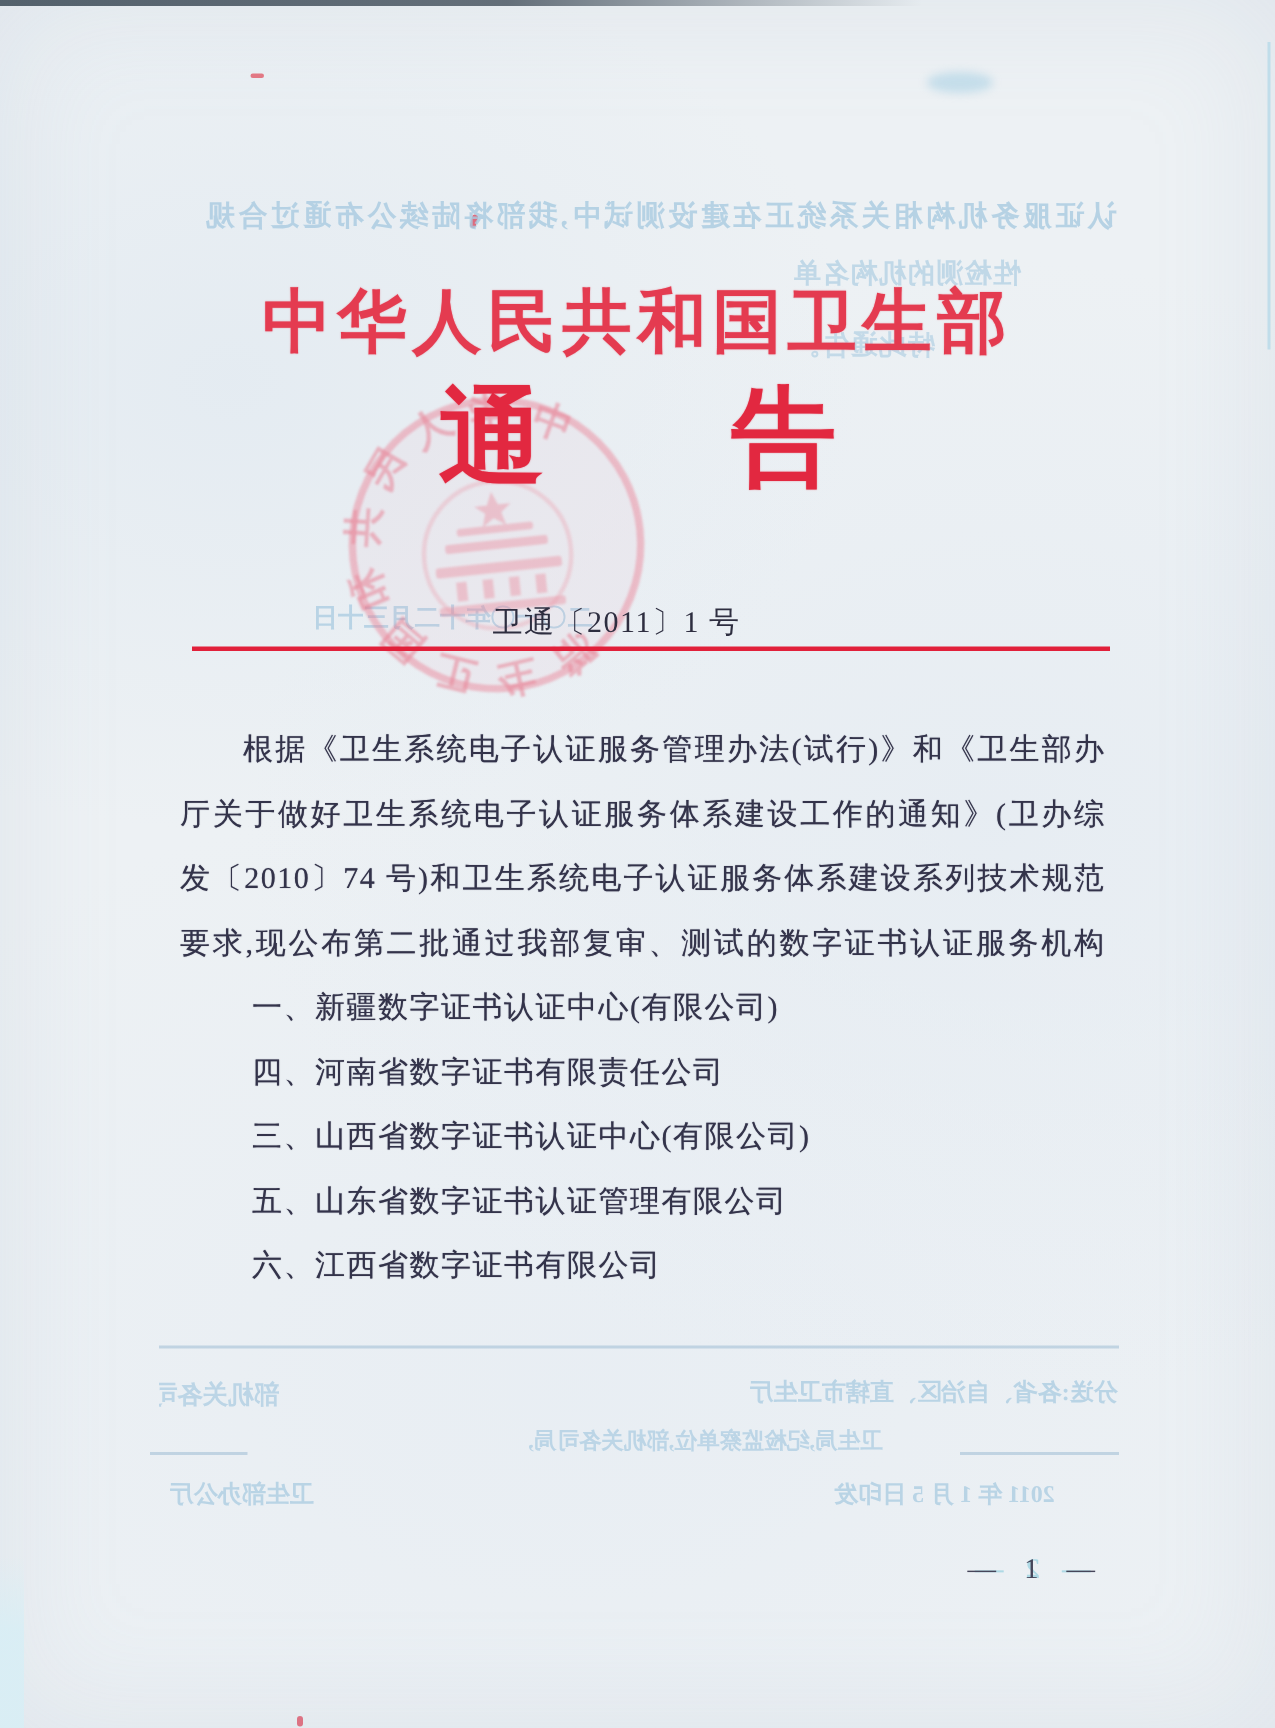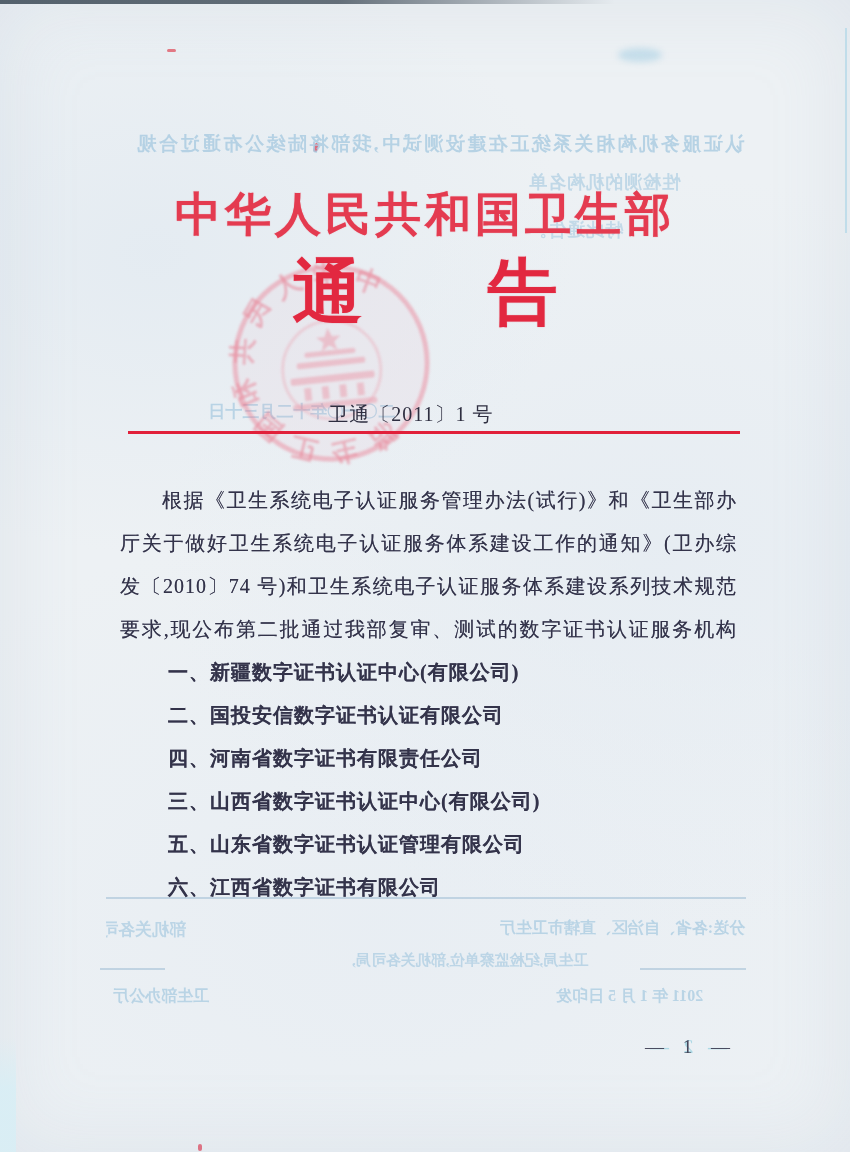--- a/index.html
+++ b/index.html
@@ -60,21 +60,21 @@
   .docno{position:absolute;top:401px;left:0;width:100%;text-align:center;
     font-size:20px;color:#2e2e40;letter-spacing:1px;transform:translateX(-14px);}
   .red-rule{position:absolute;top:431px;left:128px;width:612px;height:3px;
     background:var(--rule_red);}
   .body{position:absolute;top:479px;left:120px;width:617px;font-size:20px;
     line-height:43px;color:var(--body_ink);letter-spacing:1px;
     text-shadow:0 0 .6px rgba(58,58,84,.7);}
   .line{height:43px;overflow:hidden;text-align:justify;text-align-last:left;}
   .line.fj{text-align-last:justify;}
   .line.ind{text-indent:42px;}
-  .line.li{padding-left:48px;font-weight:bold;}
+  .line.li{padding-left:48px;}
   .pageno{position:absolute;top:1036px;left:645px;font-size:19px;color:#46465a;
     word-spacing:10px;letter-spacing:2px;}
 </style>
 </head>
 <body>
 
 <div class="scan">
 
   <div class="top-edge"></div>
   <div class="right-edge"></div>
@@ -133,21 +133,20 @@
 
   <div class="docno">卫通〔2011〕1 号</div>
   <div class="red-rule"></div>
 
   <div class="body">
     <div class="line fj ind">根据《卫生系统电子认证服务管理办法(试行)》和《卫生部办公</div>
     <div class="line fj">厅关于做好卫生系统电子认证服务体系建设工作的通知》(卫办综</div>
     <div class="line fj">发〔2010〕74 号)和卫生系统电子认证服务体系建设系列技术规范的</div>
     <div class="line fj">要求,现公布第二批通过我部复审、测试的数字证书认证服务机构</div>
     <div class="line li">一、新疆数字证书认证中心(有限公司)</div>
-    <div class="line li">二、国投安信数字证书认证有限公司</div>
     <div class="line li">四、河南省数字证书有限责任公司</div>
     <div class="line li">三、山西省数字证书认证中心(有限公司)</div>
     <div class="line li">五、山东省数字证书认证管理有限公司</div>
     <div class="line li">六、江西省数字证书有限公司</div>
   </div>
 
   <div class="pageno">— 1 —</div>
 </div>
 
 </body></html>

